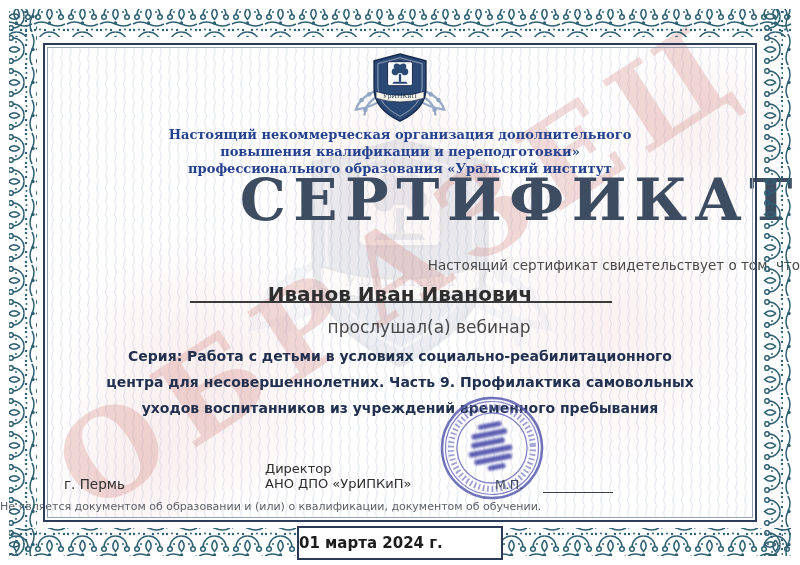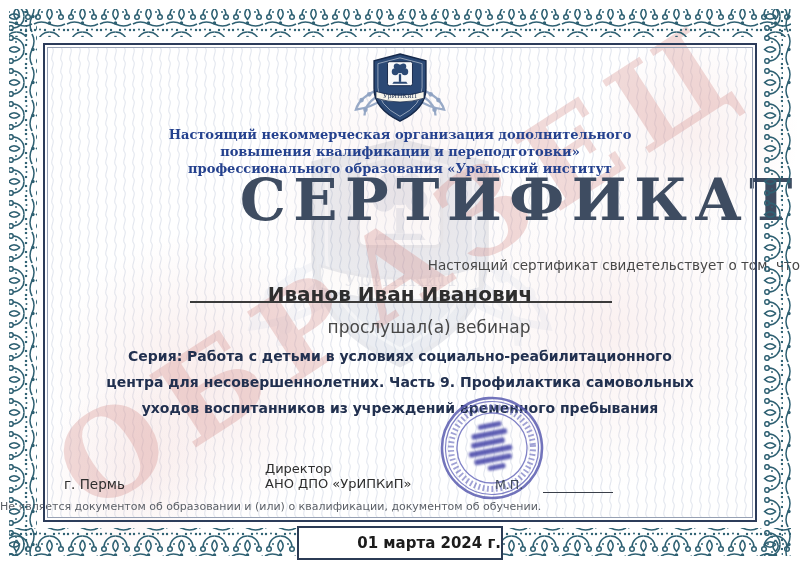--- a/index.html
+++ b/index.html
@@ -41,21 +41,21 @@
   .action{left:0;top:317px;width:100%;text-align:center;z-index:2;font-size:17px;color:#474747;margin-left:29px;}
   .course{left:0;top:343px;width:100%;text-align:center;z-index:2;
           font-size:14px;font-weight:bold;line-height:26px;color:#21304f;}
   .stamp{left:432px;top:388px;z-index:3;}
   .city{left:64px;top:476px;z-index:2;font-size:13.5px;color:#2e2e2e;}
   .signer{left:265px;top:461px;z-index:2;font-size:13px;line-height:15px;color:#2e2e2e;}
   .seal-label{left:495px;top:477px;z-index:4;font-size:12.5px;color:#3f4856;}
   .sig-line{left:543px;top:492px;width:70px;border-top:1.5px solid #3a3f49;z-index:2;}
   .disclaimer{left:0;top:500px;width:100%;z-index:2;font-size:11px;color:#5a5f66;}
   .date-box{left:50%;top:526px;transform:translateX(-50%);width:202px;height:30px;z-index:6;
-            background:#fff;border:2px solid #2b3b55;display:flex;align-items:center;justify-content:flex-end;
+            background:#fff;border:2px solid #2b3b55;display:flex;align-items:center;justify-content:flex-start;
             font-size:15px;font-weight:bold;color:#1c1c1c;}
 </style>
 </head>
 <body>
 
 <div class="page">
 
   <svg width="0" height="0" style="position:absolute" aria-hidden="true">
     <defs>
       <g id="emblem-shape">

